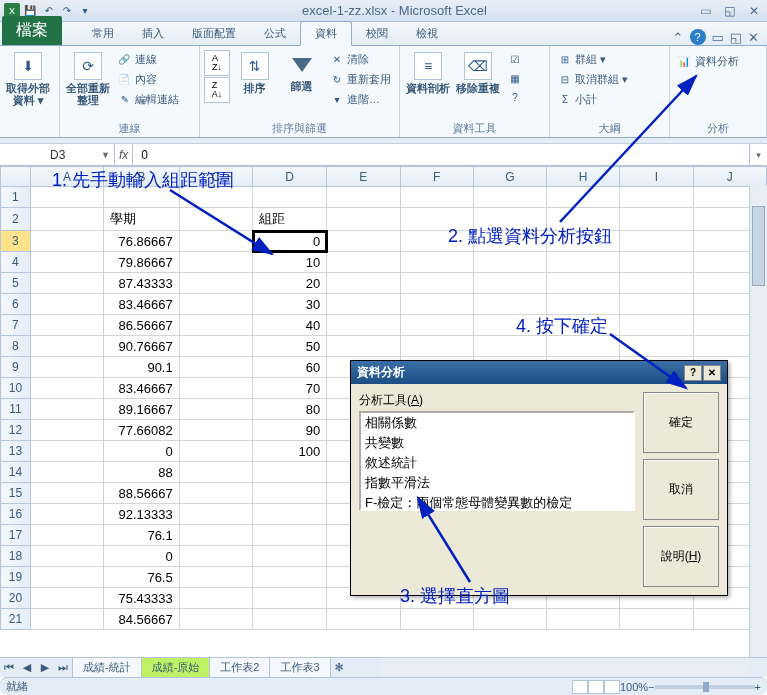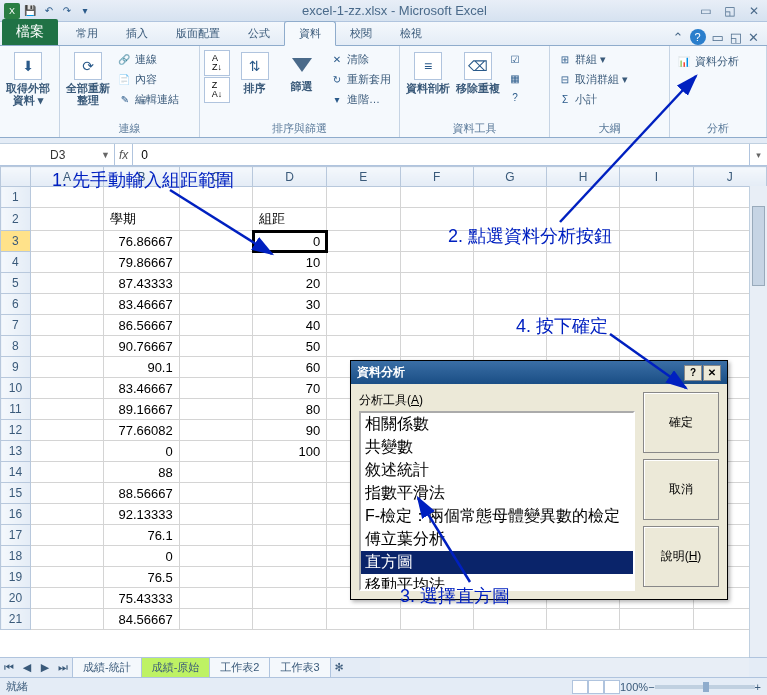--- a/index.html
+++ b/index.html
@@ -9,21 +9,21 @@
 .titlebar { height: 22px; background: linear-gradient(#e8eef7,#d6e2f0); display: flex; align-items: center; padding: 0 4px; border-bottom: 1px solid #b0c4de; }
 .qat { display: flex; align-items: center; gap: 4px; }
 .qat-icon { width: 14px; height: 14px; display: flex; align-items: center; justify-content: center; font-size: 10px; color: #2a5a8a; }
 .excel-icon { width: 16px; height: 16px; background: #2a7e43; color: #fff; font-size: 9px; display: flex; align-items: center; justify-content: center; border-radius: 2px; }
 .title-text { flex: 1; text-align: center; color: #4a6a8a; font-size: 13px; }
 .win-controls { display: flex; gap: 6px; color: #4a6a8a; font-size: 12px; }
 .win-btn { width: 18px; text-align: center; }
 
 
 .tabs { height: 24px; background: linear-gradient(#f4f8fc,#e4ecf6); display: flex; align-items: flex-end; border-bottom: 1px solid #8faccc; padding-left: 2px; }
-.file-tab { background: #207245; color: #fff; padding: 4px 14px; font-size: 14px; border-radius: 2px 2px 0 0; margin-right: 4px; }
+.file-tab { background: #207245; color: #fff; padding: 4px 14px; font-size: 16px; border-radius: 2px 2px 0 0; margin-right: 16px; }
 .tab { padding: 4px 14px; font-size: 11px; color: #3a5a7a; cursor: default; }
 .tab.active { background: #f5f9fd; border: 1px solid #8faccc; border-bottom: 1px solid #f5f9fd; border-radius: 3px 3px 0 0; position: relative; top: 1px; }
 .tabs-right { margin-left: auto; display: flex; align-items: center; gap: 6px; padding-right: 8px; color: #4a6a8a; font-size: 13px; }
 .help-icon { width: 16px; height: 16px; border-radius: 50%; background: #2a7ecc; color: #fff; display: flex; align-items: center; justify-content: center; font-size: 11px; }
 
 
 .ribbon { height: 92px; background: #f5f9fd; border-bottom: 1px solid #8faccc; display: flex; }
 .ribbon-group { border-right: 1px solid #c6d4e4; display: flex; flex-direction: column; padding: 2px 4px 0; }
 .ribbon-group-body { flex: 1; display: flex; align-items: flex-start; gap: 2px; }
 .ribbon-group-label { text-align: center; color: #5a7a9a; font-size: 11px; padding: 1px 0; }
@@ -60,36 +60,36 @@
 .txt-l { text-align: left !important; }
 
 
 .sheettabs { position: absolute; bottom: 18px; left: 0; right: 0; height: 20px; background: #e4ecf6; border-top: 1px solid #b0c4de; display: flex; align-items: center; font-size: 11px; }
 .nav-btns { display: flex; border-right: 1px solid #b0c4de; }
 .nav-btn { width: 18px; text-align: center; color: #3a5a7a; }
 .sheet-tab { padding: 2px 10px; background: #f4f8fc; border: 1px solid #b0c4de; border-top: none; color: #3a5a7a; margin-left: -1px; }
 .sheet-tab.active { background: #bef264; }
 
 
-.statusbar { position: absolute; bottom: 0; left: 0; right: 0; height: 18px; background: #e4ecf6; border-top: 1px solid #b0c4de; display: flex; align-items: center; padding: 0 6px; font-size: 11px; color: #3a5a7a; }
+.statusbar { position: absolute; bottom: 0; left: 0; right: 0; height: 18px; background: #e4ecf6; border-top: 1px solid #b0c4de; display: flex; align-items: center; padding: 0 6px; font-size: 11px; color: #3a5a7a; border-radius: 7px; }
 .status-right { margin-left: auto; display: flex; align-items: center; }
 .zoom-slider { width: 100px; height: 4px; background: #c0d0e0; position: relative; }
 .zoom-thumb { position: absolute; left: 48px; top: -3px; width: 6px; height: 10px; background: #8faccc; }
 .vbtn { width: 16px; height: 14px; border: 1px solid #b0c4de; background: #fff; }
 
 
 .dialog { position: absolute; left: 350px; top: 360px; width: 378px; background: #ece9d8; border: 1px solid #000; box-shadow: 2px 2px 4px rgba(0,0,0,0.3); font-size: 12px; }
 .dlg-title { background: linear-gradient(#3a6ea5,#1a4e85); color: #fff; padding: 3px 6px; display: flex; align-items: center; font-weight: bold; font-size: 12px; }
 .dlg-title-btns { margin-left: auto; display: flex; gap: 1px; }
 .dlg-tbtn { width: 18px; height: 16px; background: #ece9d8; border: 1px solid #888; color: #000; font-size: 10px; display: flex; align-items: center; justify-content: center; }
 .dlg-body { padding: 8px; display: flex; gap: 8px; }
 .dlg-list-wrap { flex: 1; }
 .dlg-list-lbl { margin-bottom: 2px; }
 .dlg-list-lbl u { text-decoration: underline; }
-.dlg-list { border: 2px inset #fff; background: #fff; height: 180px; overflow: hidden; font-size: 16px; }
+.dlg-list { border: 2px inset #fff; background: #fff; height: 100px; overflow: hidden; font-size: 13px; }
 .dlg-item { padding: 1px 4px; white-space: nowrap; }
 .dlg-item.sel { background: #0a246a; color: #fff; }
 .dlg-btns { display: flex; flex-direction: column; gap: 6px; width: 76px; }
 .dlg-btn { border: 1px solid #888; background: #ece9d8; padding: 21px 4px; text-align: center; box-shadow: 1px 1px 0 #fff inset; }
 
 
 .anno { position: absolute; color: #0020c0; font-size: 18px; font-weight: 500; pointer-events: none; z-index: 50; }
 svg.arrows { position: absolute; top: 0; left: 0; pointer-events: none; z-index: 49; }
 
 .scroll-v { position: absolute; right: 0; top: 186px; bottom: 38px; width: 18px; background: #e8eef6; border-left: 1px solid #c0d0e0; }

